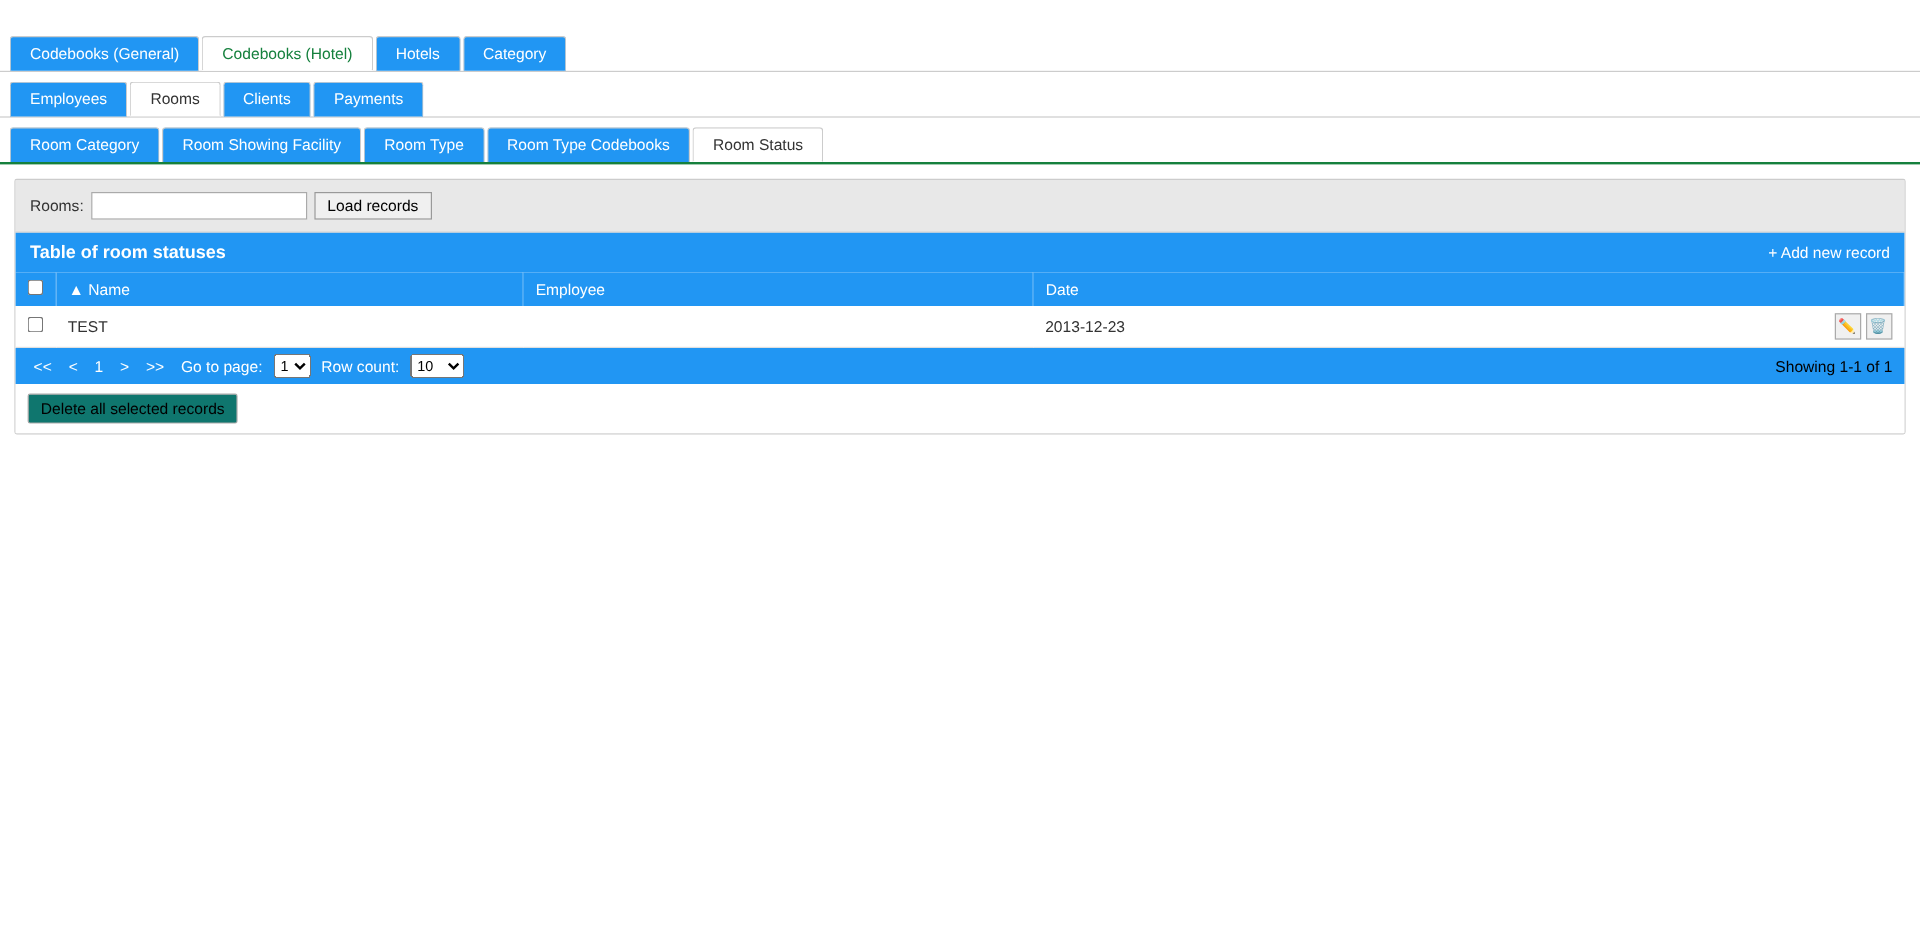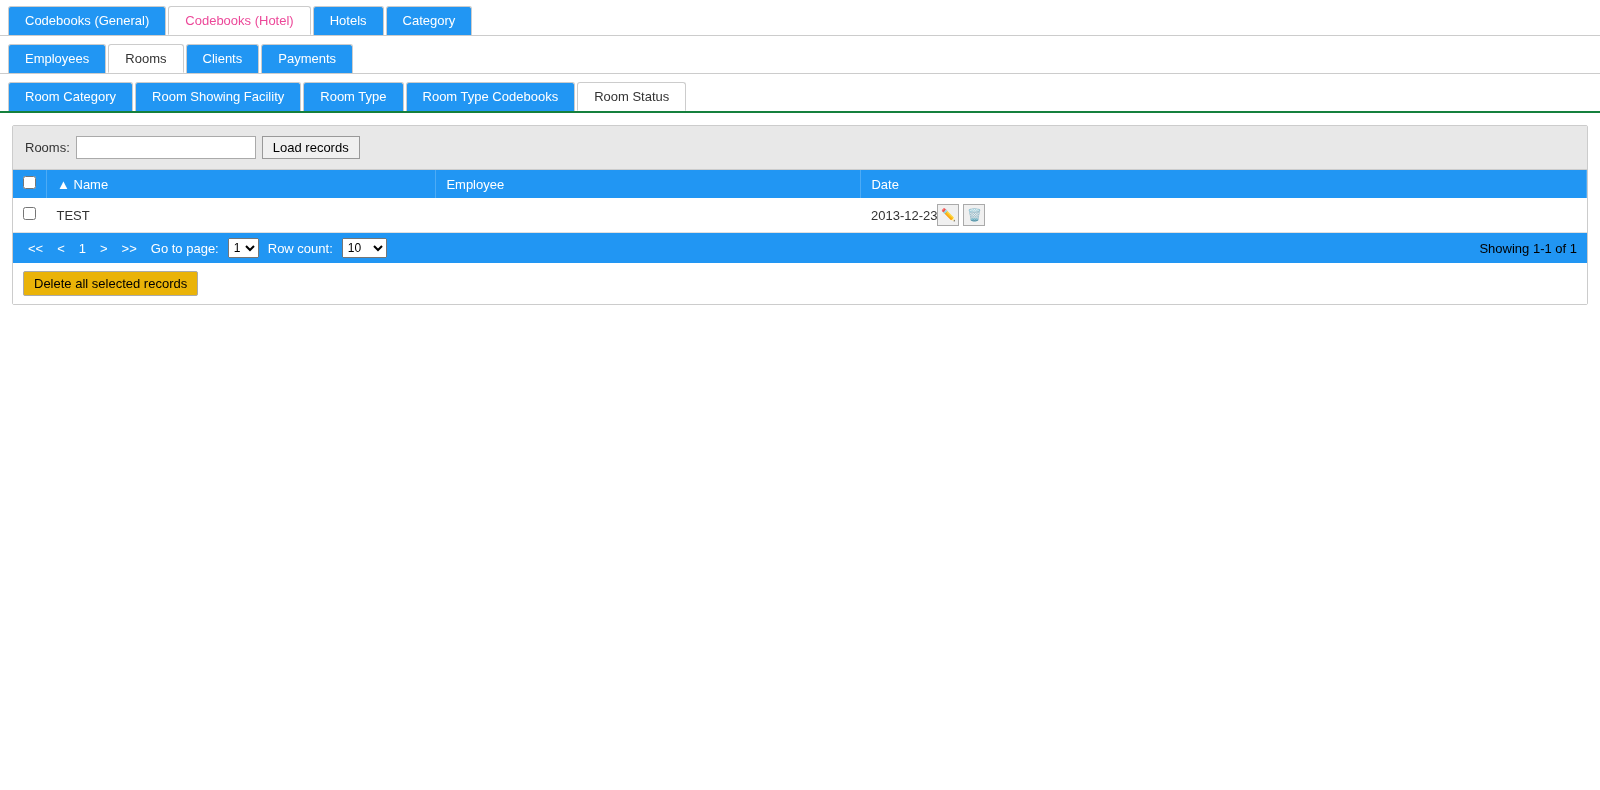--- a/index.html
+++ b/index.html
@@ -9,24 +9,25 @@
     .top-nav { display: flex; background: #fff; border-bottom: 1px solid #ccc; padding: 6px 8px 0 8px; }
     .top-nav-tab {
       padding: 6px 16px;
       cursor: pointer;
       border: 1px solid #ccc;
       border-bottom: none;
       margin-right: 2px;
       background: #2196F3;
       color: #fff;
       border-radius: 3px 3px 0 0;
+      margin-top: 24px;
     }
     .top-nav-tab.active {
       background: #fff;
-      color: #ec4899;
+      color: #15803d;
       border: 1px solid #ccc;
       border-bottom: 1px solid #fff;
     }
 
     
     .second-nav { display: flex; padding: 8px 8px 0 8px; border-bottom: 1px solid #ccc; }
     .second-nav-tab {
       padding: 6px 16px;
       cursor: pointer;
       border: 1px solid #ccc;
@@ -130,21 +131,21 @@
       justify-content: space-between;
     }
     .pagination-left { display: flex; align-items: center; gap: 4px; }
     .pagination-left span { cursor: pointer; padding: 2px 5px; color: #fff; font-size: 13px; }
     .pagination-left select { font-size: 12px; padding: 1px; }
     .pagination-right { color: #000000; font-size: 13px; text-align: center; }
 
     .delete-btn {
       margin: 8px 10px;
       padding: 4px 10px;
-      background: #eab308;
+      background: #0f766e;
       border: 1px solid #aaa;
       cursor: pointer;
       font-size: 13px;
       border-radius: 2px;
     }
 
     .action-icons { display: flex; gap: 4px; justify-content: flex-end; }
     .action-icon {
       width: 22px; height: 22px;
       border: 1px solid #aaa;
@@ -183,20 +184,24 @@
 <div class="main-content">
   <div class="content-panel">
 
     <div class="filter-bar">
       <label>Rooms:</label>
       <input type="text" style="">
       <button>Load records</button>
     </div>
 
     <div class="table-wrapper">
+      <div class="table-header">
+        <span class="table-header-title">Table of room statuses</span>
+        <span class="add-new-link">+ Add new record</span>
+      </div>
 
       <table>
         <thead>
           <tr>
             <th>
               <input type="checkbox" style="">
             </th>
             <th>
               <span>▲</span>
               <span>Name</span>
@@ -206,21 +211,21 @@
           </tr>
         </thead>
         <tbody id="table-body">
 
         <tr>
       <td>
         <input type="checkbox" style="">
       </td>
       <td>TEST</td>
       <td></td>
-      <td style="display:flex; align-items:center; justify-content:flex-start;">
+      <td style="display:flex; align-items:center; justify-content:space-between;">
         <span>2013-12-23</span>
         <div class="action-icons">
           <div class="action-icon" title="Edit">✏️</div>
           <div class="action-icon" title="Delete">🗑️</div>
         </div>
       </td>
     </tr>
           </tbody>
       </table>
 

